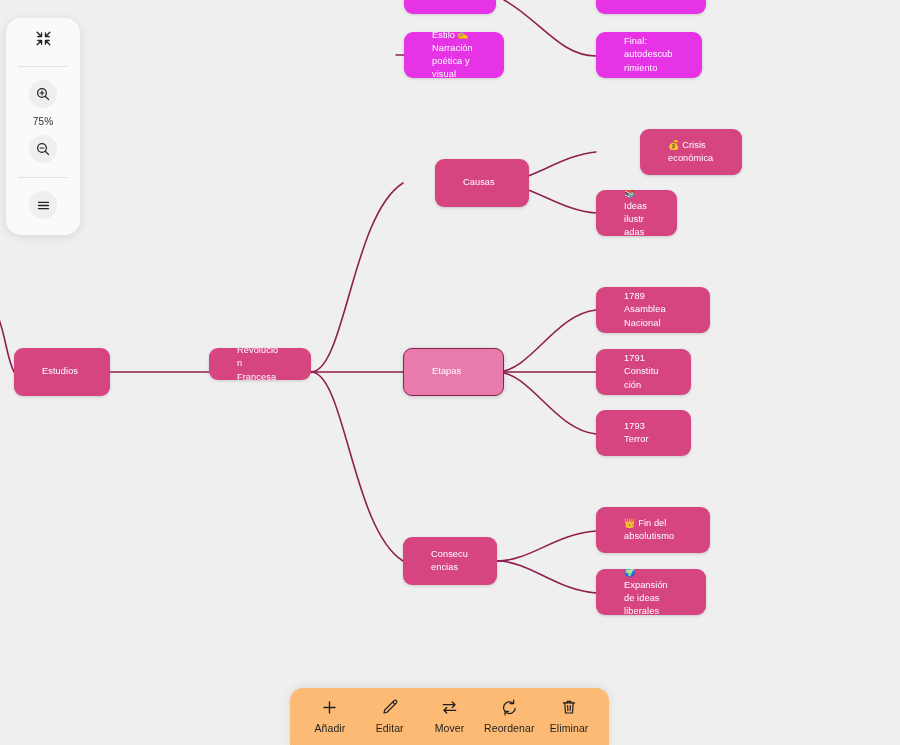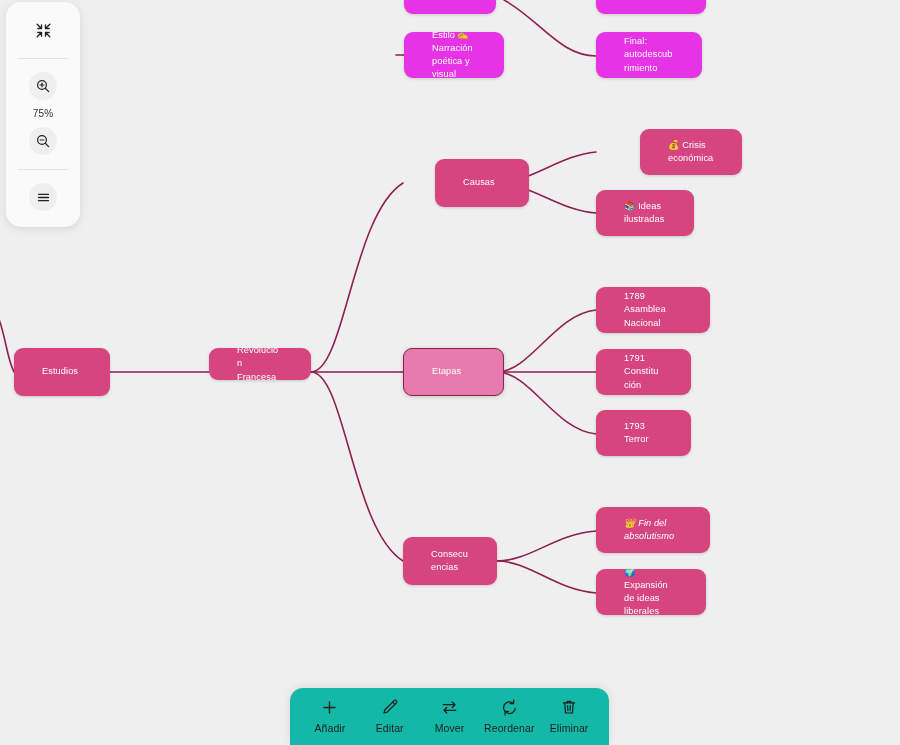--- a/index.html
+++ b/index.html
@@ -56,26 +56,26 @@
   .node.magenta { background: #e633e6; }
   .node.selected {
     background: #e87bae;
     border: 1.6px solid #8e1f4e;
     box-shadow: 0 1px 4px rgba(0,0,0,0.18);
   }
 
   
   #zoom-panel {
     position: absolute;
-    left: 6px; top: 2px;
+    left: 6px; top: 18px;
     width: 74px;
     background: #fafafa;
     border-radius: 15px;
     box-shadow: 0 2px 10px rgba(0,0,0,0.10);
-    padding: 14px 0 16px 0;
+    padding: 6px 0 16px 0;
     display: flex;
     flex-direction: column;
     align-items: center;
   }
   #zoom-panel .divider {
     width: 50px;
     height: 1px;
     background: #e2e2e2;
     margin: 14px 0 13px 0;
   }
@@ -101,21 +101,21 @@
     color: #2e2e2e;
     margin: 8px 0 8px 0;
     letter-spacing: .2px;
   }
 
   
   #action-bar {
     position: absolute;
     left: 290px; top: 688px;
     width: 319px; height: 57px;
-    background: #14b8a6;
+    background: #fdba74;
     border-radius: 13px 13px 0 0;
     box-shadow: 0 -1px 10px rgba(0,0,0,0.09);
     display: flex;
     align-items: flex-start;
     justify-content: space-around;
     padding: 8px 10px 0 10px;
   }
   .action {
     display: flex;
     flex-direction: column;
@@ -183,33 +183,33 @@
       </div>
       <div class="node selected" id="n-etapas" style="left: 403px; top: 348px; width: 101px; height: 48px;">
         <span class="label">Etapas</span>
       </div>
       <div class="node pink" id="n-consecuencias" style="left: 403px; top: 537px; width: 94px; height: 48px;">
         <span class="label">Consecuencias</span>
       </div>
       <div class="node pink" id="n-crisis" style="left: 596px; top: 129px; width: 102px; height: 46px; margin-left: 44px;">
         <span class="label">💰 Crisis económica</span>
       </div>
-      <div class="node pink" id="n-ideas" style="left: 596px; top: 190px; width: 98px; height: 46px;">
+      <div class="node pink" id="n-ideas" style="left: 596px; top: 190px; width: 81px; height: 46px;">
         <span class="label">📚 Ideas ilustradas</span>
       </div>
       <div class="node pink" id="n-1789" style="left: 596px; top: 287px; width: 114px; height: 46px;">
         <span class="label">1789 Asamblea Nacional</span>
       </div>
       <div class="node pink" id="n-1791" style="left: 596px; top: 349px; width: 95px; height: 46px; justify-content: center;">
         <span class="label">1791 Constitución</span>
       </div>
       <div class="node pink" id="n-1793" style="left: 596px; top: 410px; width: 95px; height: 46px;">
         <span class="label">1793 Terror</span>
       </div>
-      <div class="node pink" id="n-fin" style="left: 596px; top: 507px; width: 114px; height: 46px; font-style: italic;">
+      <div class="node pink" id="n-fin" style="left: 596px; top: 507px; width: 114px; height: 46px;">
         <span class="label">👑 Fin del absolutismo</span>
       </div>
       <div class="node pink" id="n-expansion" style="left: 596px; top: 569px; width: 110px; height: 46px;">
         <span class="label">🌍 Expansión de ideas liberales</span>
       </div>
     </div>
 
   <div id="zoom-panel">
 
     <div class="plain-btn" title="collapse">

